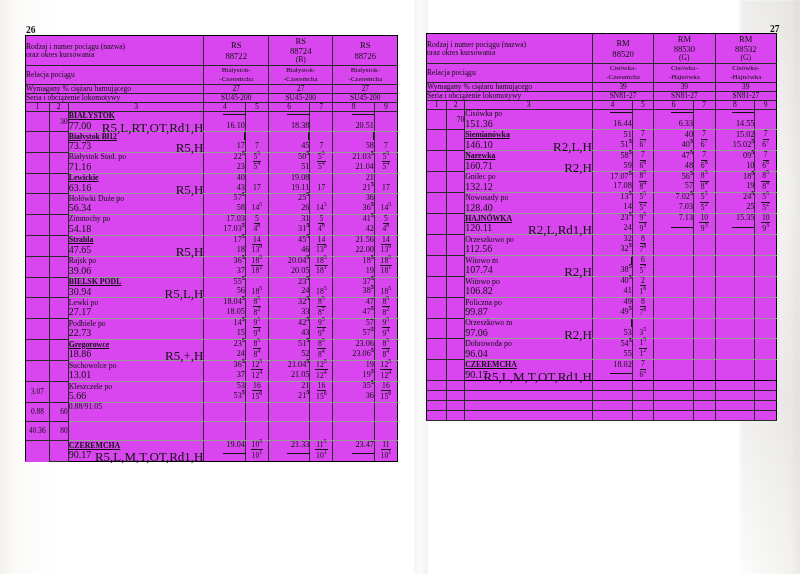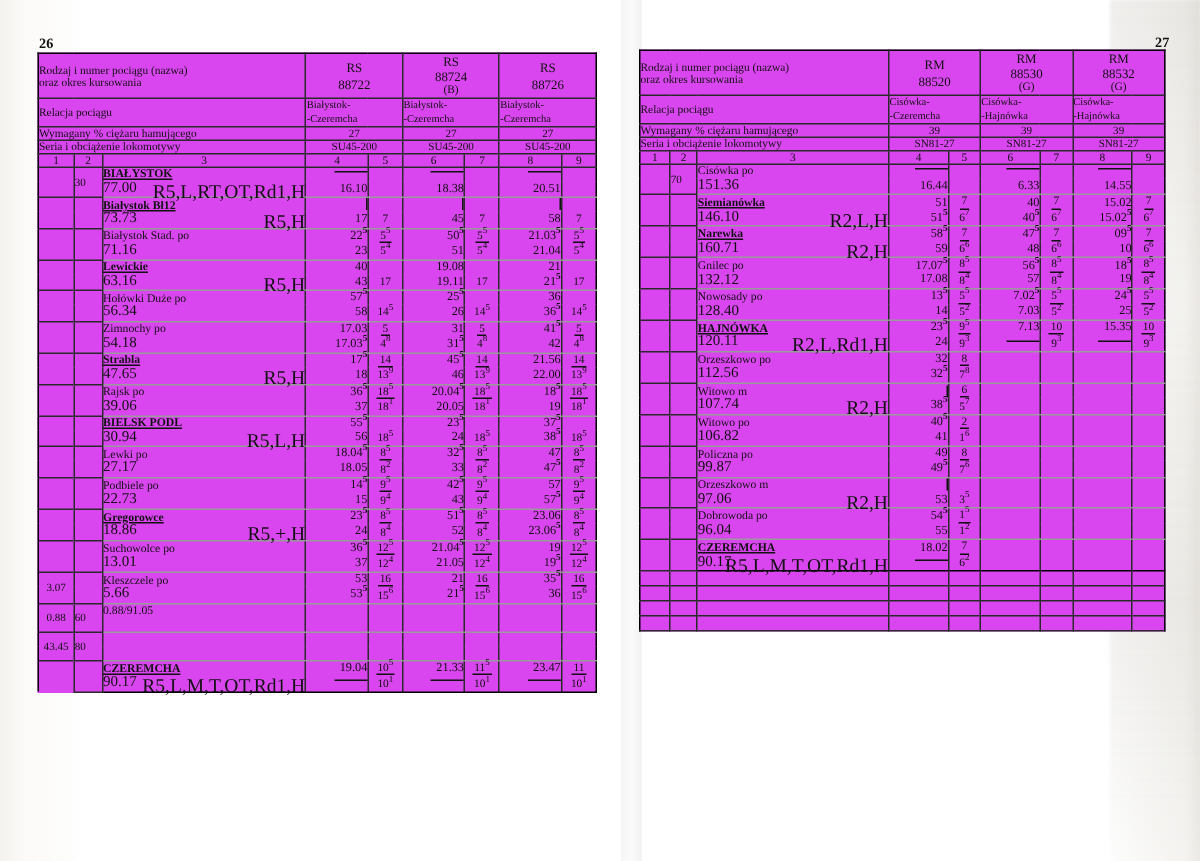--- a/index.html
+++ b/index.html
@@ -54,21 +54,21 @@
   .hdr-label{
     padding:2px 3px;font-size:7.6px;text-align:left;
   }
   .hdr-label .l2{display:block;}
   .trainhd{
     text-align:center;font-weight:bold;font-size:8.6px;padding:2px 0 1px 0;
     line-height:1.18;
   }
   .trainhd .g{font-weight:normal;font-size:7.6px;display:block;}
   .rel{
-    text-align:left;font-size:7px;line-height:1.25;padding:2px 0;
+    text-align:center;font-size:7px;line-height:1.25;padding:2px 0;
   }
   .plain-c{text-align:center;font-size:7.4px;padding:1.5px 0;}
   .colnum{
     text-align:center;font-size:7.6px;padding:1px 0;
   }
 
   
   .c1{width:24px;}
   .c2{width:20px;}
   .c3{width:151px;}
@@ -85,21 +85,21 @@
 
   .stn{
     padding:0.5px 4px 0.5px 5px;font-size:7.8px;white-space:nowrap;
     position:relative;height:9px;
   }
   .stn.bold{font-weight:bold;text-decoration:underline;}
   .stn .km{font-size:10px;}
   .stn .sig{position:absolute;right:0;font-size:13px;}
 
   .km1{width:24px;text-align:center;font-size:7.4px;font-weight:bold;padding:0 1px;}
-  .km2{width:20px;text-align:left;font-size:7.4px;padding:0 1px;}
+  .km2{width:20px;text-align:right;font-size:7.4px;padding:0 1px;}
 
   .tm{
     text-align:right;padding:0.5px 4px 0.5px 2px;font-size:8.2px;font-weight:bold;
     white-space:nowrap;height:9px;
   }
   .tm sup{font-size:6.2px;font-weight:bold;vertical-align:super;line-height:0;}
   .sp{
     text-align:center;font-size:7.6px;font-weight:bold;padding:0.5px 2px;height:9px;
     white-space:nowrap;
   }
@@ -466,21 +466,21 @@
           <td class="stn noT faintB"></td>
           <td class="tm thickL noT faintB"></td>
           <td class="sp noT faintB"></td>
           <td class="tm thickL noT faintB"></td>
           <td class="sp noT faintB"></td>
           <td class="tm thickL noT faintB"></td>
           <td class="sp thickR noT faintB"></td>
         </tr>
         <tr>
           <td class="km1 thickL noB" rowspan="2">
-            <div>43.45</div>
+            <div>40.36</div>
           </td>
           <td class="km2" rowspan="2">80</td>
           <td class="stn noB"></td>
           <td class="tm thickL noB"></td>
           <td class="sp noB"></td>
           <td class="tm thickL noB"></td>
           <td class="sp noB"></td>
           <td class="tm thickL noB"></td>
           <td class="sp thickR noB"></td>
         </tr>

